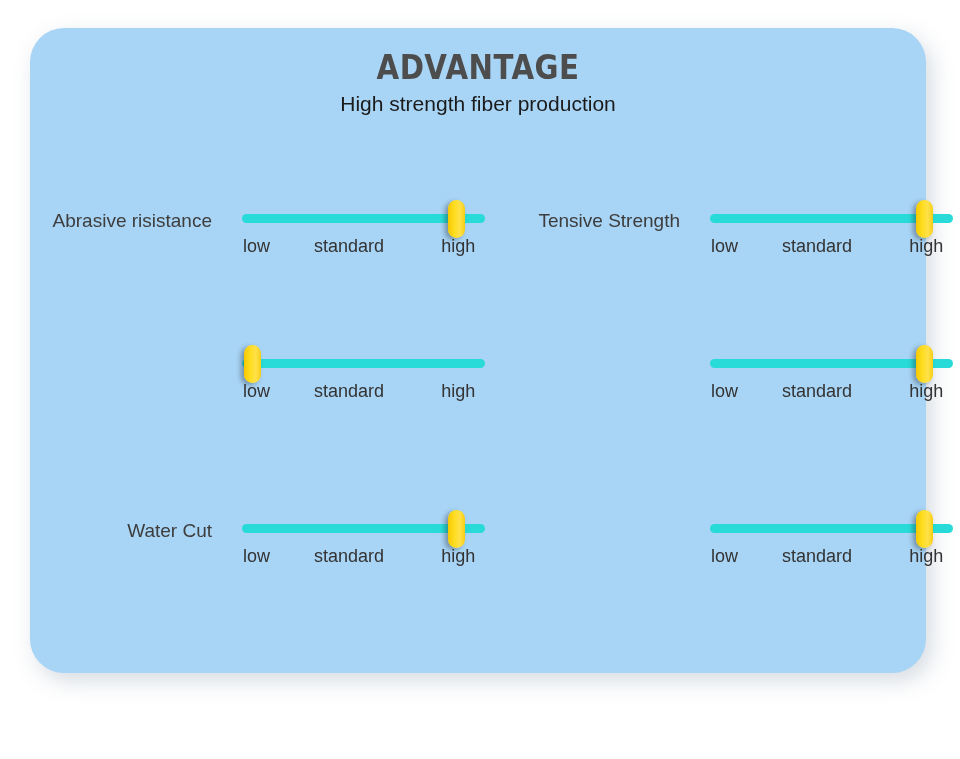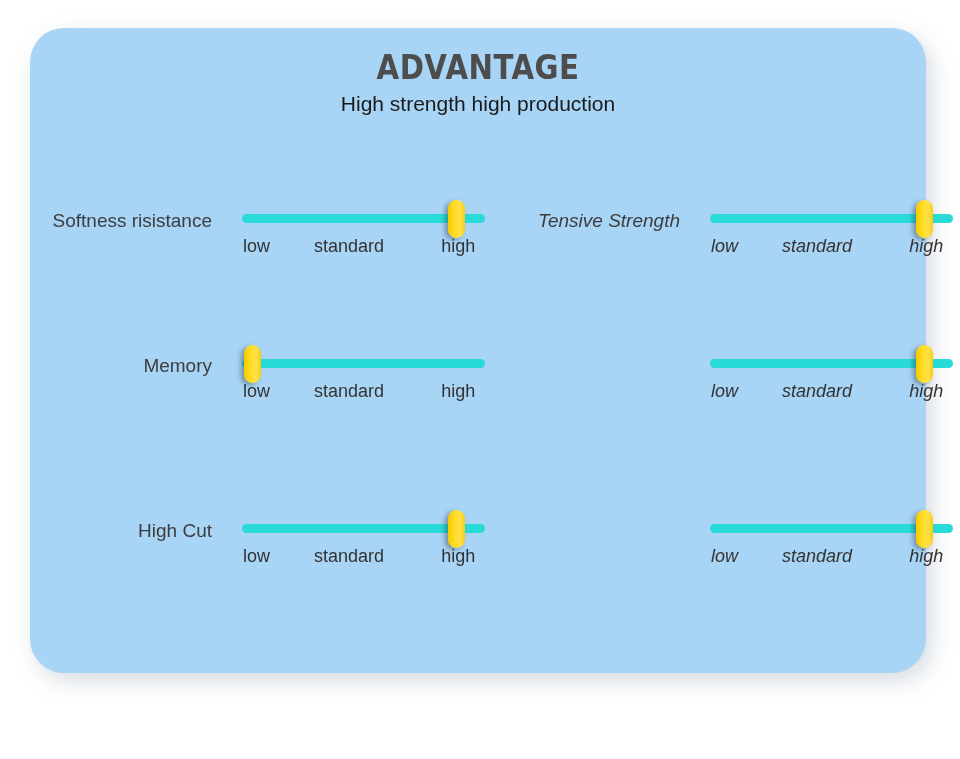--- a/index.html
+++ b/index.html
@@ -70,21 +70,21 @@
     top: 0;
     width: 100%;
     height: 100%;
   }
 
   .row {
     position: absolute;
     height: 86px;
   }
   .row.col-left  { left: 12px;  width: 440px; }
-  .row.col-right { left: 480px; width: 440px; font-style: italic; }
+  .row.col-right { left: 480px; width: 440px; }
 
   .row.r0 { top: 164px; }
   .row.r1 { top: 309px; }
   .row.r2 { top: 474px; }
 
   .row-label {
     position: absolute;
     left: 0;
     top: 18px;
     width: 170px;
@@ -149,53 +149,52 @@
 </style>
 </head>
 <body>
 
 <div id="stage">
 
   <div class="card">
 
     <div class="header">
       <div class="title">ADVANTAGE</div>
-      <div class="subtitle">High strength high production</div>
+      <div class="subtitle">High strength fiber production</div>
     </div>
 
     <div class="grid">
 
       <div class="row col-left r0">
-        <div class="row-label">Softness risistance</div>
+        <div class="row-label">Abrasive risistance</div>
         <div class="slider">
           <div class="track"></div>
           <div class="handle" style="left: 88%;"></div>
           <div class="ticks">
             <span class="tick t0">low</span>
             <span class="tick t1">standard</span>
             <span class="tick t2">high</span>
           </div>
         </div>
       </div>
 
       <div class="row col-left r1">
-        <div class="row-label">Memory</div>
         <div class="slider">
           <div class="track"></div>
           <div class="handle" style="left: 4%;"></div>
           <div class="ticks">
             <span class="tick t0">low</span>
             <span class="tick t1">standard</span>
             <span class="tick t2">high</span>
           </div>
         </div>
       </div>
 
       <div class="row col-left r2">
-        <div class="row-label">High Cut</div>
+        <div class="row-label">Water Cut</div>
         <div class="slider">
           <div class="track"></div>
           <div class="handle" style="left: 88%;"></div>
           <div class="ticks">
             <span class="tick t0">low</span>
             <span class="tick t1">standard</span>
             <span class="tick t2">high</span>
           </div>
         </div>
       </div>

